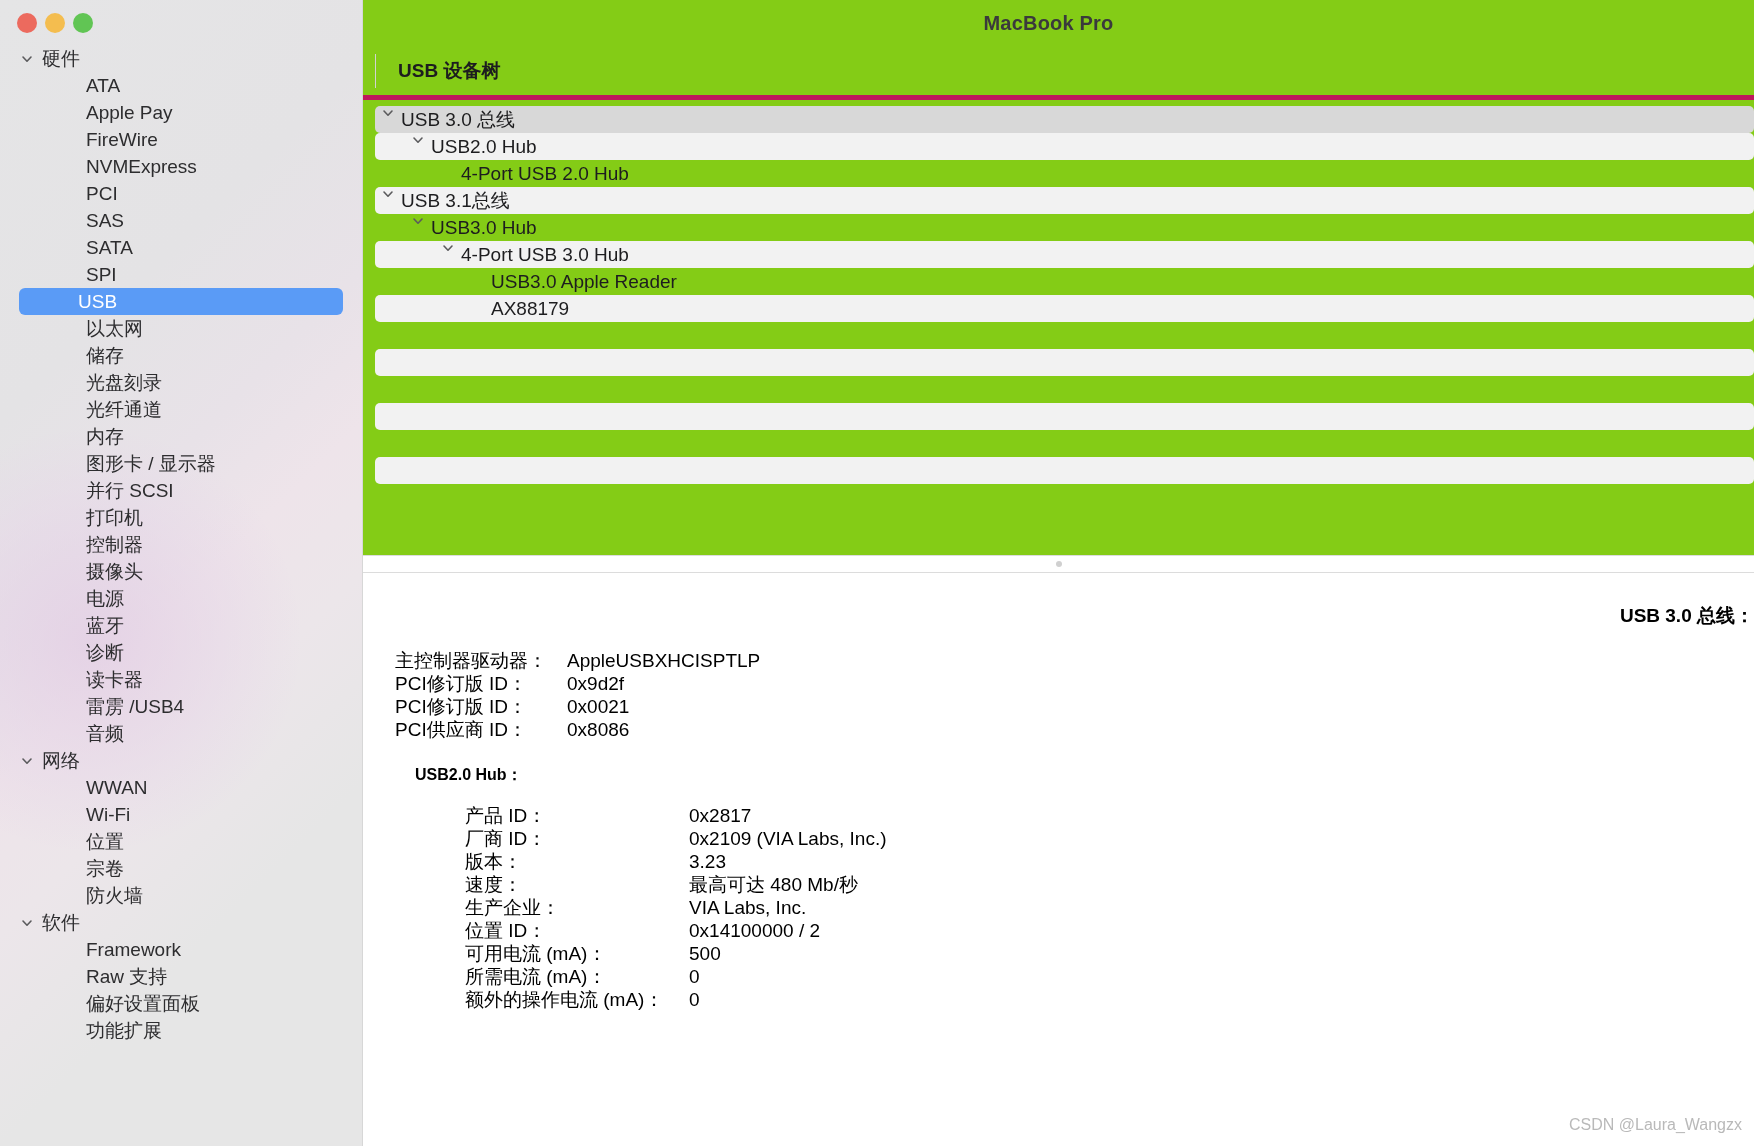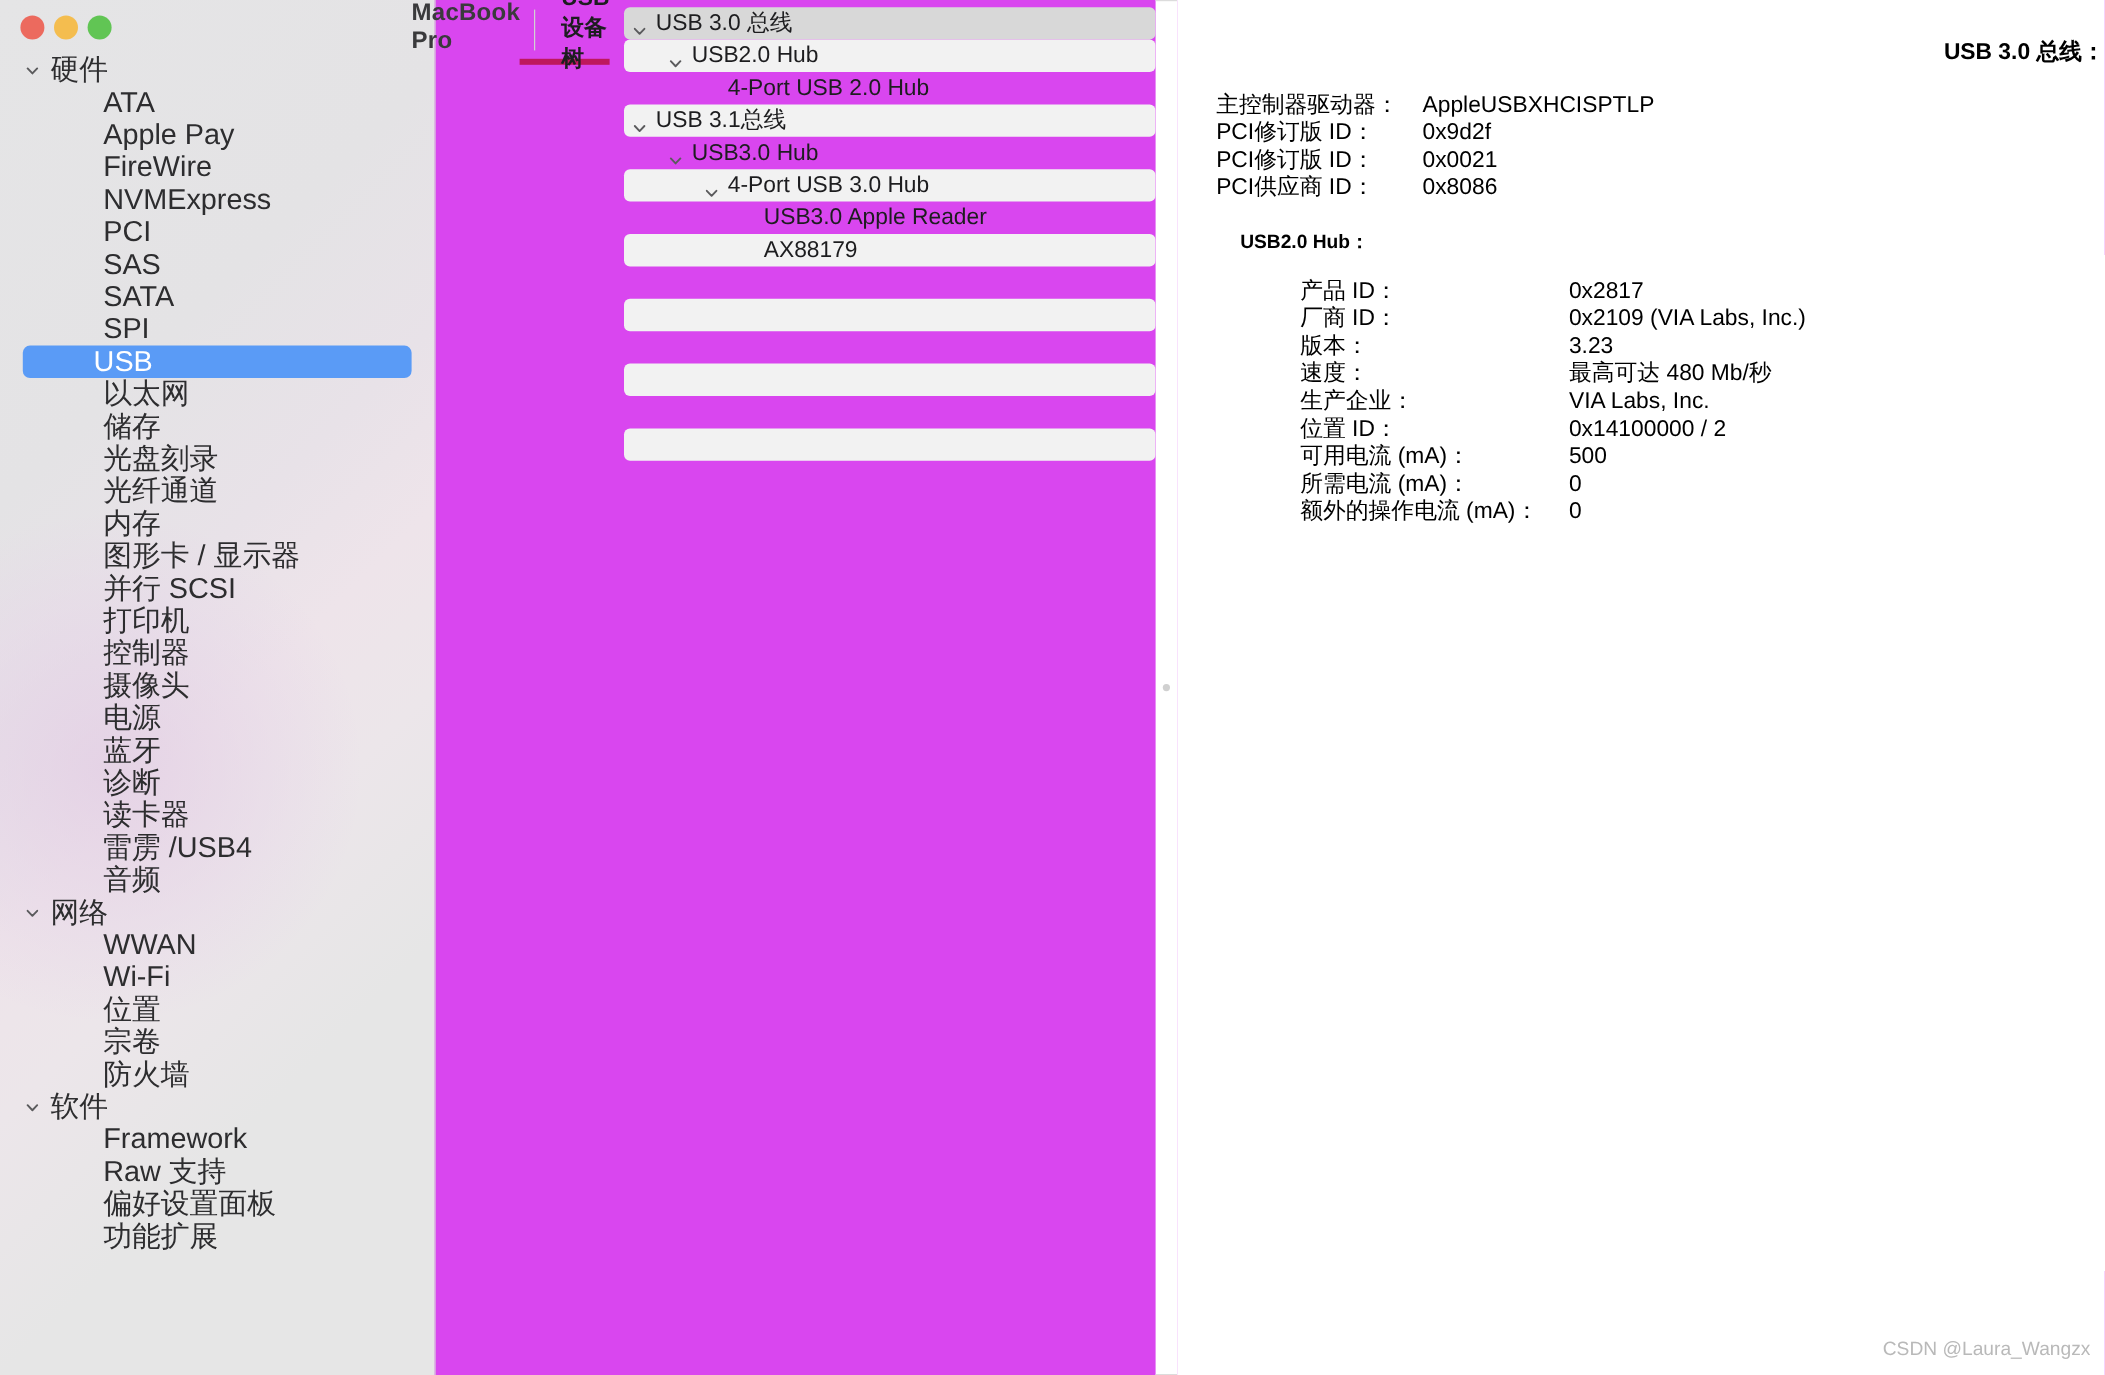--- a/index.html
+++ b/index.html
@@ -34,21 +34,21 @@
   }
   .tl { width: 20px; height: 20px; border-radius: 50%; display:block; }
   .tl-red { background: #ec6a5e; }
   .tl-yellow { background: #f4bd4f; }
   .tl-green { background: #61c554; }
 
   .nav { position: relative; z-index: 3; padding-top: 45px; }
   .nav-row {
     height: 27px;
     display: flex; align-items: center;
-    font-size: 24px;
+    font-size: 19px;
     color: #2d2d2f;
     white-space: nowrap;
     line-height: 27px;
   }
   .nav-group { padding-left: 20px; }
   .nav-group .chev {
     width: 22px; display:inline-flex; align-items:center; justify-content:flex-start;
     color:#5b5b5d;
   }
   .nav-child { padding-left: 86px; }
@@ -58,23 +58,23 @@
     margin: 0 19px 0 19px;
     border-radius: 6px;
     padding-left: 59px;
     width: 324px;
   }
   .chev svg { display:block; }
 
   
   .main {
     flex: 1 1 auto; height: 1146px;
-    background: #d946ef;
+    background: #84cc16;
     position: relative;
-    display: flex; flex-direction: row;
+    display: flex; flex-direction: column;
     border-left: 1px solid #d7d7d7;
   }
   .titlebar {
     height: 46px; flex: 0 0 46px;
     display: flex; align-items: center; justify-content: center;
     position: relative;
   }
   .title-text {
     font-size: 20px; font-weight: bold; color: #3a3a3c;
     letter-spacing: .2px;
@@ -95,21 +95,21 @@
   }
 
   .tree-area {
     flex: 0 0 455px;
     position: relative;
     overflow: hidden;
     padding-top: 6px;
   }
   .tree-row {
     height: 27px;
-    display: flex; align-items: flex-end;
+    display: flex; align-items: flex-start;
     font-size: 19px; color: #1d1d1f;
     white-space: nowrap;
     margin: 0 0 0 12px;
     border-radius: 5px;
     line-height: 27px;
   }
   .tree-row.stripe { background: #f2f2f2; }
   .tree-row.selected-row { background: #d8d8d8; }
   .tree-row .chev {
     width: 26px; flex: 0 0 26px;

